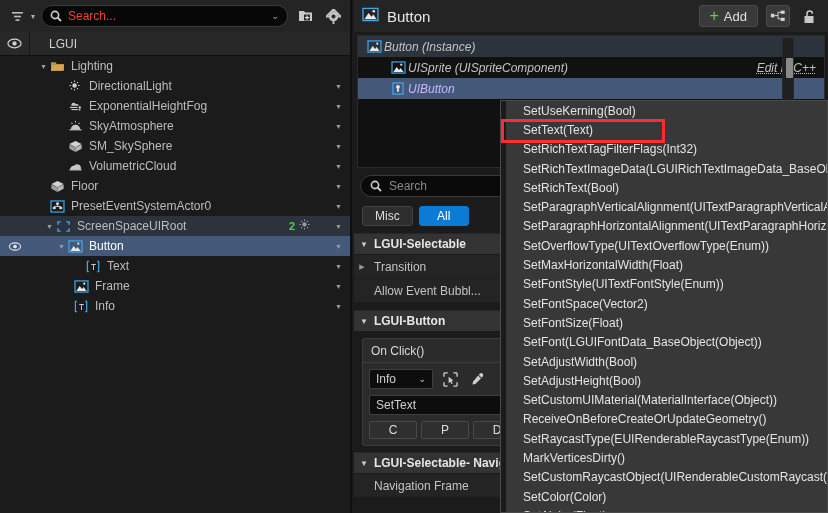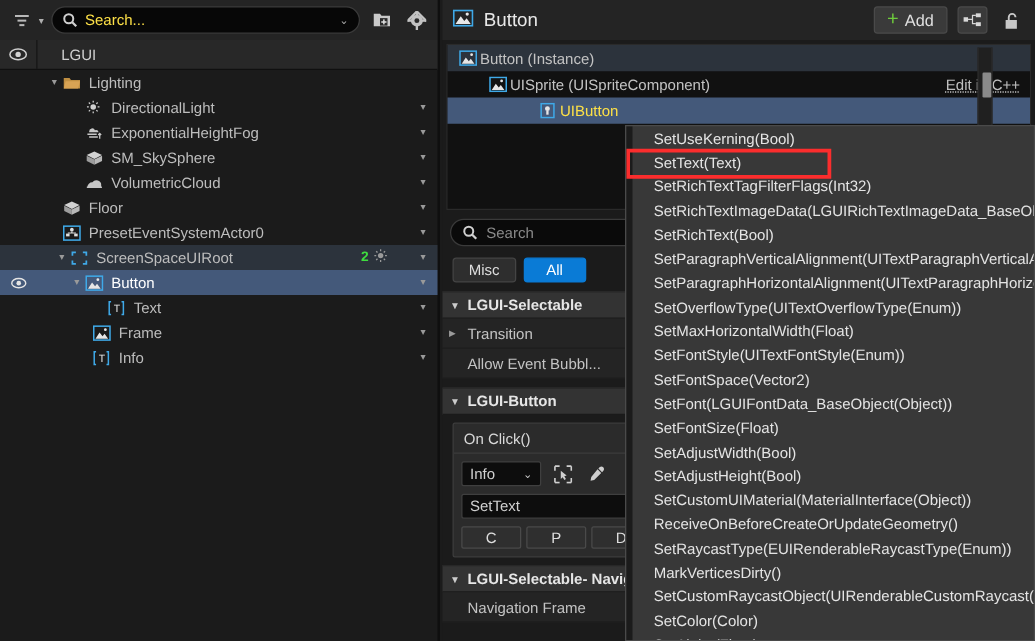--- a/index.html
+++ b/index.html
@@ -27,21 +27,21 @@
     width: 22px; height: 22px; display: flex; align-items: center;
     justify-content: center; color: #b9b9b9; border-radius: 2px;
   }
   .filter-icon svg, .gear-icon svg, .folder-icon svg { display:block; }
   .chev { font-size: 8px; color: #b0b0b0; margin-left:-3px; }
   .search-box {
     flex: 1; height: 22px; background: #070707; border: 1px solid #3a3a3a;
     border-radius: 11px; display: flex; align-items: center;
     padding: 0 8px; gap: 6px; min-width: 0;
   }
-  .search-box .ph { color: #fde047; font-size: 12px; flex:1; }
+  .search-box .ph { color: #ef4444; font-size: 12px; flex:1; }
   .search-box .dd { color: #b0b0b0; font-size: 9px; }
 
   .ol-header {
     height: 24px; display: flex; align-items: center;
     background: #282828; border-bottom: 1px solid #101010;
     font-size: 12px; color: #d0d0d0;
   }
   .ol-header .eye-cell { width: 30px; display:flex; align-items:center; justify-content:center;
     border-right: 1px solid #141414; height: 100%; }
   .ol-header .lbl-cell { flex:1; display:flex; align-items:center; gap:5px; padding-left: 8px;
@@ -77,24 +77,24 @@
   .add-btn {
     margin-left: auto; height: 22px; background: #3a3a3a; border: 1px solid #4a4a4a;
     border-radius: 3px; display:flex; align-items:center; gap:5px; padding: 0 10px;
     color:#e0e0e0; font-size: 13px;
   }
   .add-btn .plus { color:#6ecb3c; font-size: 16px; line-height: 1; }
   .sq-btn { width:24px; height:22px; background:#3a3a3a; border:1px solid #4a4a4a;
     border-radius:3px; display:flex; align-items:center; justify-content:center;}
   .lock-btn { width:22px; height:22px; display:flex; align-items:center; justify-content:center;}
 
-  .comp-tree { margin: 3px 3px 0 3px; background:#111111; border:1px solid #2a2a2a; height: 133px; position: relative; }
+  .comp-tree { margin: 3px 3px 0 3px; background:#111111; border:1px solid #2a2a2a; height: 133px; position: relative; font-style: italic; }
   .crow { height: 21px; display:flex; align-items:center; font-size:12px; color:#c3c3c3; }
   .crow.inst { background:#2c333c; }
-  .crow.sel { background:#44597a; color:#fde047;padding-left:40px; }
+  .crow.sel { background:#44597a; color:#c4b5fd; }
   .crow .cico { width:20px; display:flex; align-items:center; justify-content:center; flex:0 0 20px;}
   .crow .cnm { }
   .edit-cpp { margin-left:auto; margin-right: 8px; font-size: 12px; color:#c0c0c0;
      text-decoration: underline; text-decoration-style: dotted; }
 
   .scrollbar-track { position:absolute; right: 34px; top: 38px; width: 12px; height: 140px; background:#202020;
      border-left:1px solid #2a2a2a; border-right:1px solid #2a2a2a;}
   .scrollbar-thumb { position:absolute; left:3px; top: 20px; width:7px; height:20px; background:#8a8a8a; border-radius:1px;}
 
   .dt-search-row { margin: 6px 6px 0 6px; height: 24px; display:flex; align-items:center; }
@@ -247,20 +247,37 @@
             <svg width="15" height="13" viewBox="0 0 16 14">
               <path d="M3.5 5.5a2.6 2.6 0 0 1 5 -1 2 2 0 0 1 3 1.8H3.5z" fill="#c8c8c8"></path>
               <g stroke="#c8c8c8" stroke-width="1.2">
                 <line x1="2" y1="8" x2="10" y2="8"></line>
                 <line x1="3.5" y1="10.3" x2="11" y2="10.3"></line>
               </g>
               <path d="M12.6 11.8V7.6M11.3 8.6l1.3-1.3 1.3 1.3" stroke="#c8c8c8" stroke-width="1.1" fill="none"></path>
             </svg>
           </span>
           <span class="nm">ExponentialHeightFog</span>
+          <span class="trail">▼</span>
+        </div>
+        <div class="row">
+          <span style="width:56px;flex:0 0 56px;"></span>
+          <span class="tri"></span>
+          <span class="ico">
+            <svg width="15" height="13" viewBox="0 0 16 14">
+              <path d="M1.5 10.5h13" stroke="#c8c8c8" stroke-width="1.3"></path>
+              <path d="M3 10.2a5 5 0 0 1 10 0z" fill="#c8c8c8"></path>
+              <g stroke="#c8c8c8" stroke-width="1.1">
+                <line x1="8" y1="1" x2="8" y2="2.6"></line>
+                <line x1="3.6" y1="3" x2="4.7" y2="4.1"></line>
+                <line x1="12.4" y1="3" x2="11.3" y2="4.1"></line>
+              </g>
+            </svg>
+          </span>
+          <span class="nm">SkyAtmosphere</span>
           <span class="trail">▼</span>
         </div>
         <div class="row">
           <span style="width:56px;flex:0 0 56px;"></span>
           <span class="tri"></span>
           <span class="ico">
             <svg width="15" height="13" viewBox="0 0 16 14">
               <path d="M8 1.2 L14.6 4.4 L8 7.7 L1.4 4.4 Z" fill="#d2d2d2"></path>
               <path d="M1.4 4.9 L8 8.2 V12.8 L1.4 9.5 Z" fill="#9d9d9d"></path>
               <path d="M14.6 4.9 L8 8.2 V12.8 L14.6 9.5 Z" fill="#b8b8b8"></path>
@@ -566,22 +583,22 @@
         <div class="mi">SetText(Text)</div>
         <div class="mi">SetRichTextTagFilterFlags(Int32)</div>
         <div class="mi">SetRichTextImageData(LGUIRichTextImageData_BaseObject</div>
         <div class="mi">SetRichText(Bool)</div>
         <div class="mi">SetParagraphVerticalAlignment(UITextParagraphVerticalAlig</div>
         <div class="mi">SetParagraphHorizontalAlignment(UITextParagraphHorizonta</div>
         <div class="mi">SetOverflowType(UITextOverflowType(Enum))</div>
         <div class="mi">SetMaxHorizontalWidth(Float)</div>
         <div class="mi">SetFontStyle(UITextFontStyle(Enum))</div>
         <div class="mi">SetFontSpace(Vector2)</div>
+        <div class="mi">SetFontSize(Float)</div>
         <div class="mi">SetFont(LGUIFontData_BaseObject(Object))</div>
-        <div class="mi">SetFontSize(Float)</div>
         <div class="mi">SetAdjustWidth(Bool)</div>
         <div class="mi">SetAdjustHeight(Bool)</div>
         <div class="mi">SetCustomUIMaterial(MaterialInterface(Object))</div>
         <div class="mi">ReceiveOnBeforeCreateOrUpdateGeometry()</div>
         <div class="mi">SetRaycastType(EUIRenderableRaycastType(Enum))</div>
         <div class="mi">MarkVerticesDirty()</div>
         <div class="mi">SetCustomRaycastObject(UIRenderableCustomRaycast(Obje</div>
         <div class="mi">SetColor(Color)</div>
         <div class="mi">SetAlpha(Float)</div>
       </div>

